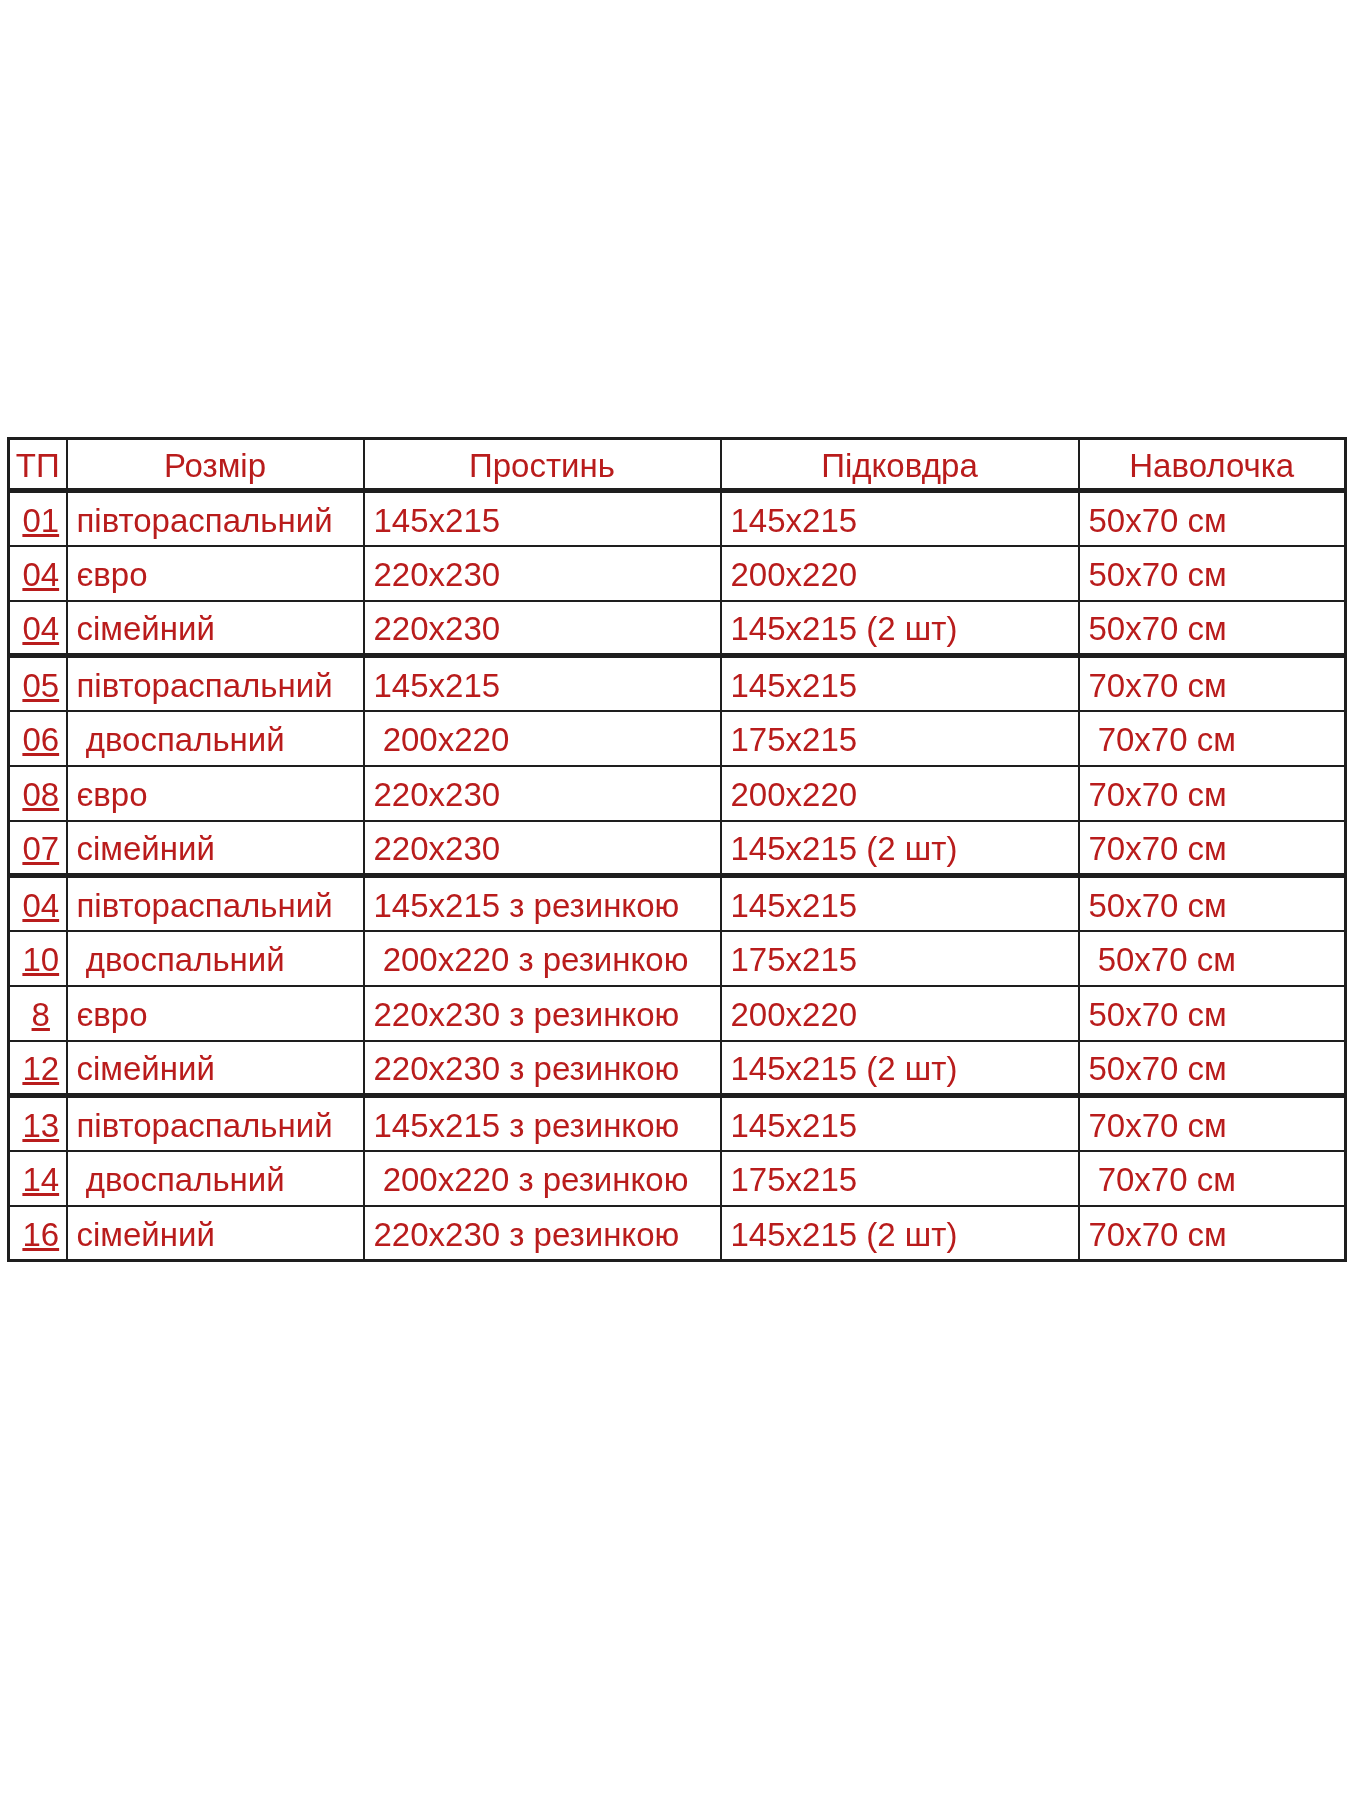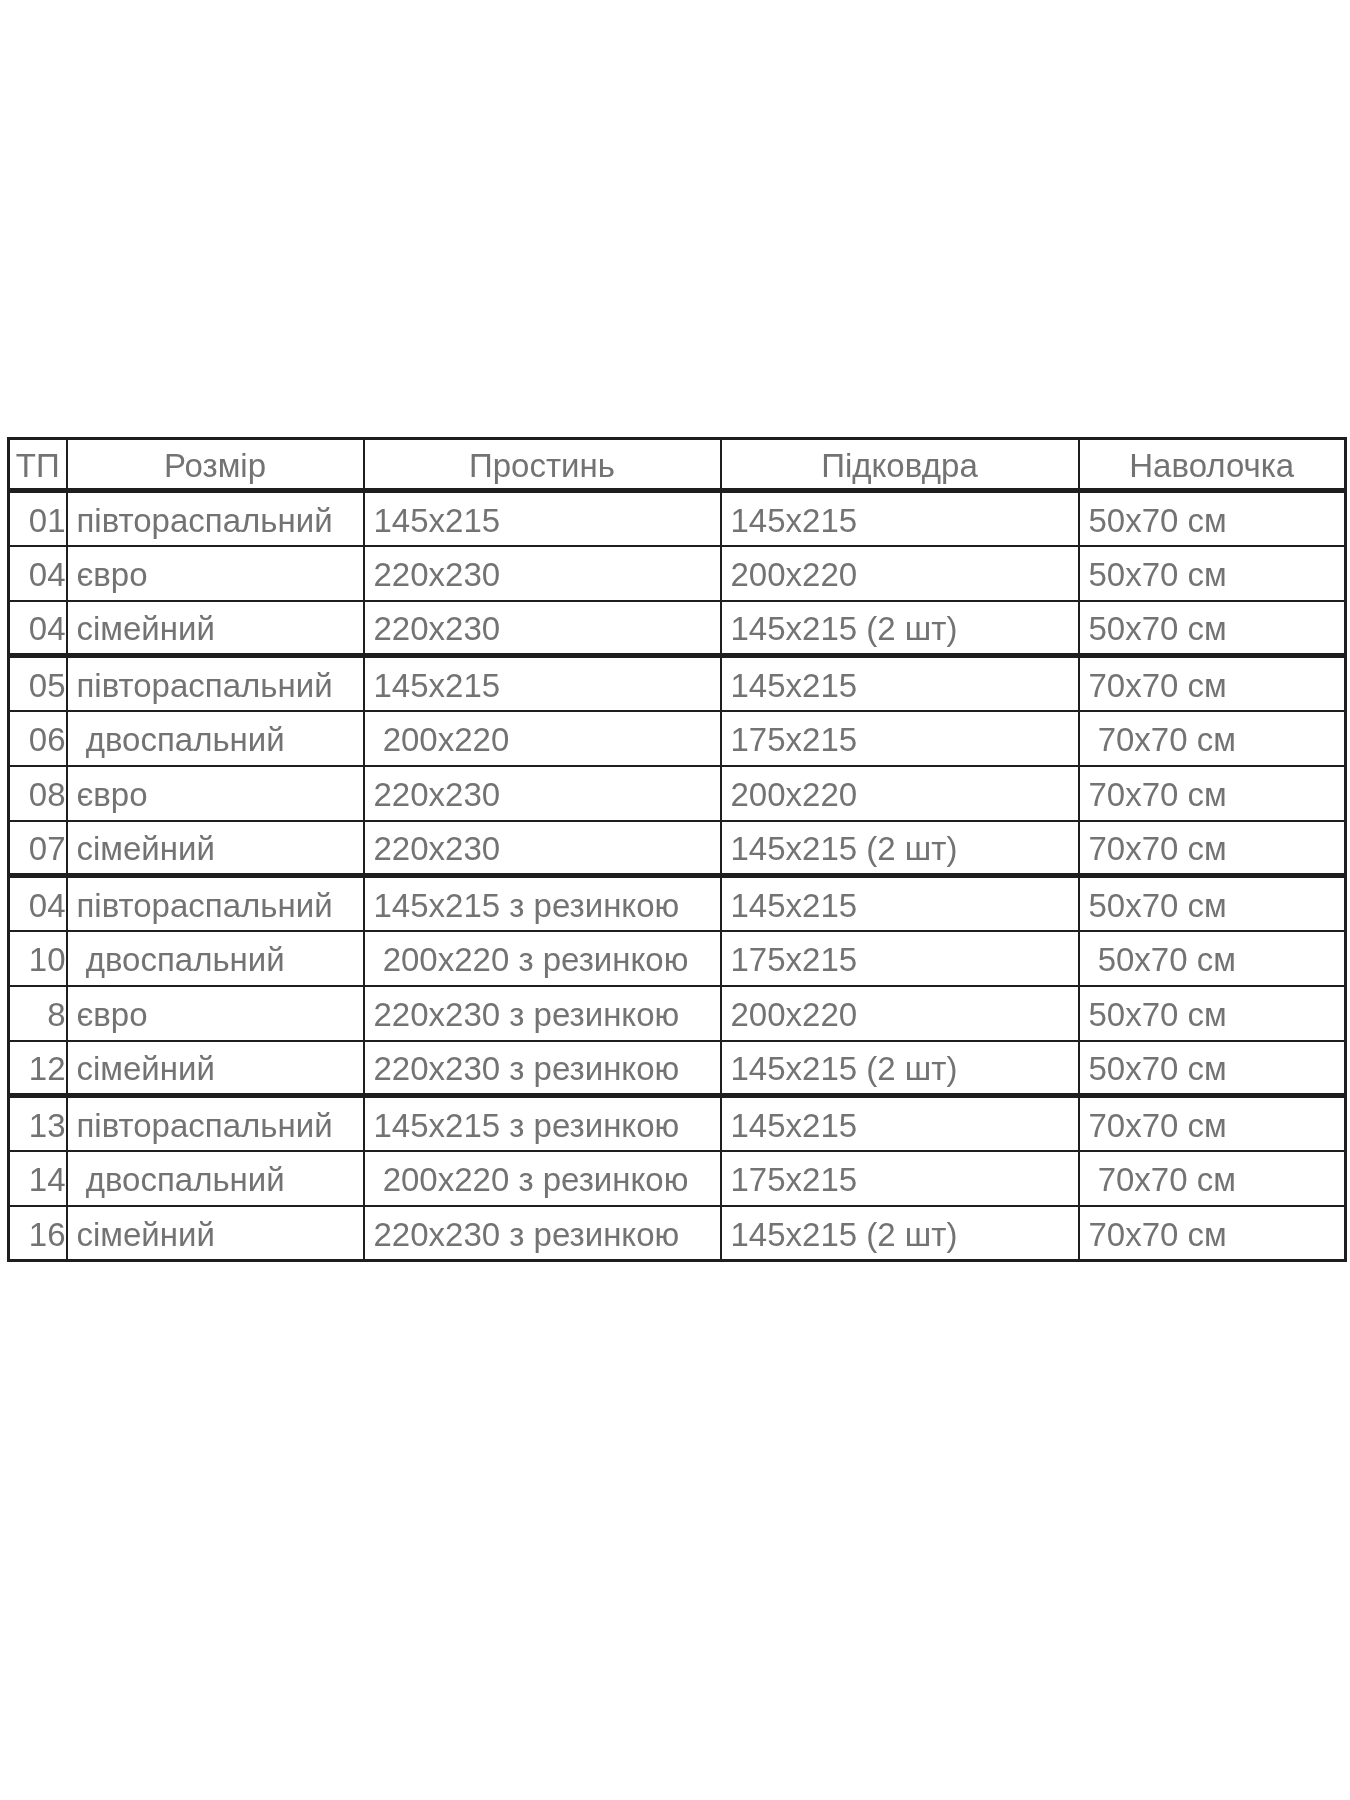--- a/index.html
+++ b/index.html
@@ -12,21 +12,21 @@
     position: relative;
   }
   .size-table {
     position: absolute;
     left: 7px;
     top: 437px;
     width: 1337px;
     border-collapse: collapse;
     table-layout: fixed;
     border: 3px solid #1e1e1e;
-    color: #737373;
+    color: #b91c1c;
   }
   .size-table th,
   .size-table td {
     border: 2px solid #1e1e1e;
     font-size: 33px;
     font-weight: normal;
     line-height: 1;
     white-space: pre;          
     overflow: hidden;
   }
@@ -37,22 +37,23 @@
     border-bottom: 5px solid #1e1e1e;
     padding: 2px 0 0 0;
   }
   .size-table td {
     height: 55px;
     vertical-align: middle;
     text-align: left;
     padding: 3px 0 0 9px;
   }
   .size-table td.col-0 {
-    text-align: right;
+    text-align: center;
     padding-left: 6px;
+    text-decoration: underline;
   }
   .size-table tr.group-end td {
     border-bottom: 5px solid #1e1e1e;
   }
 </style>
 </head>
 <body>
 
 <table class="size-table">
   <colgroup>

